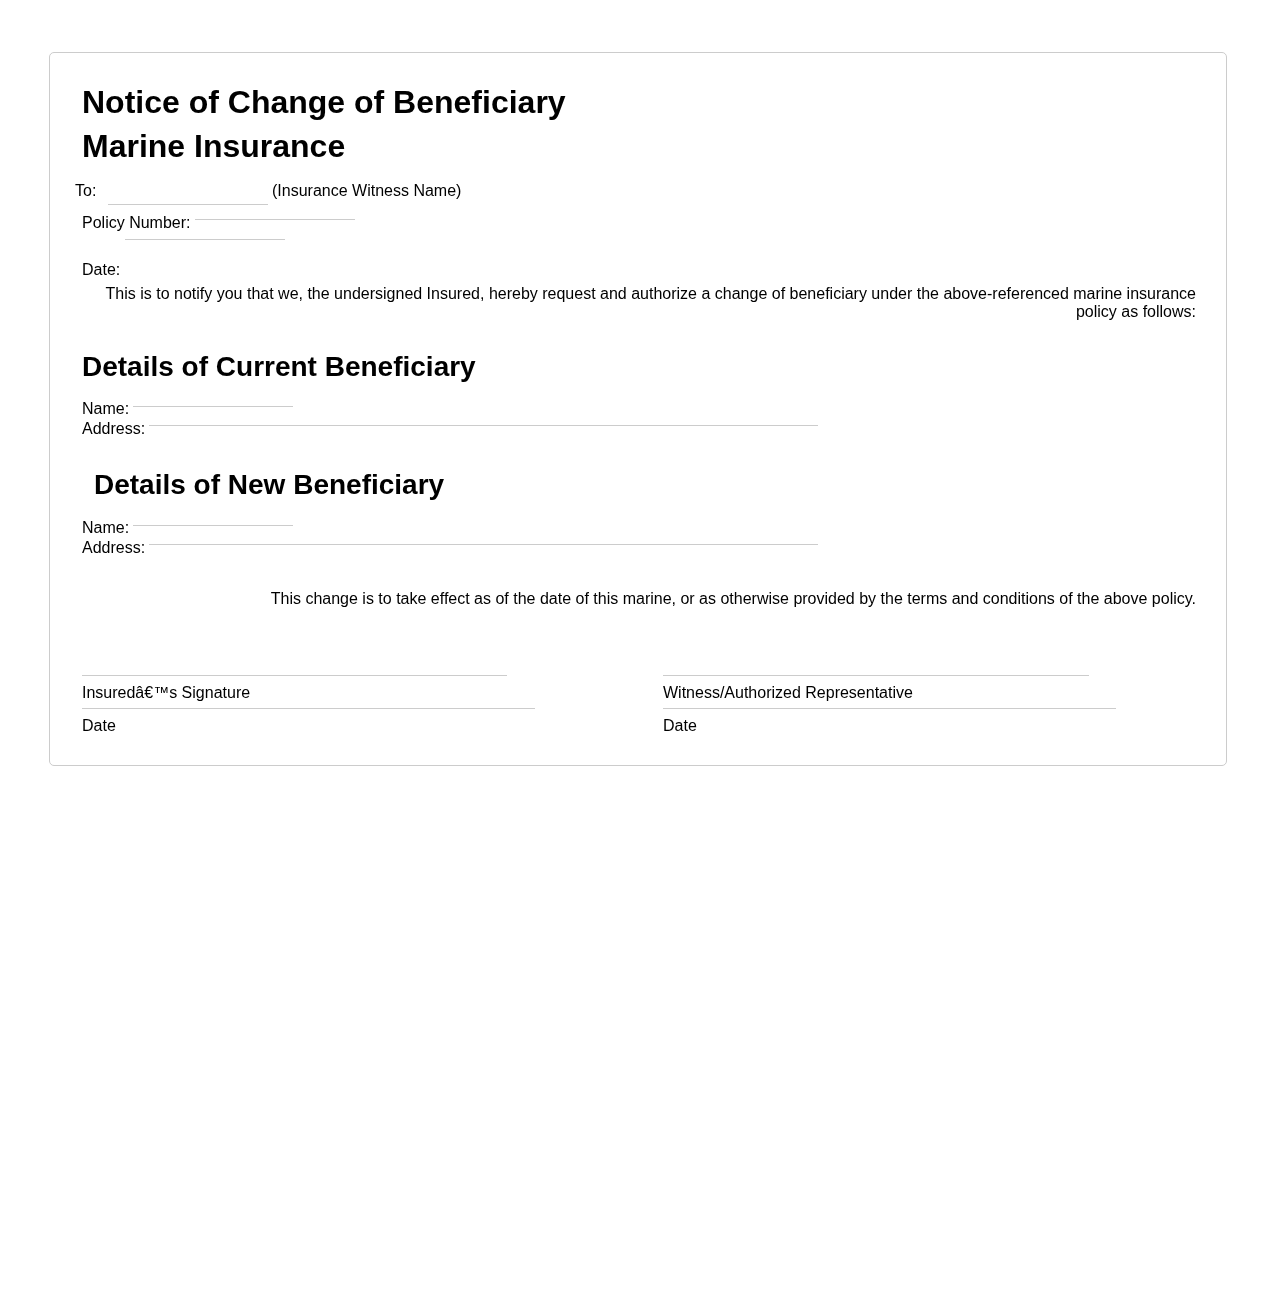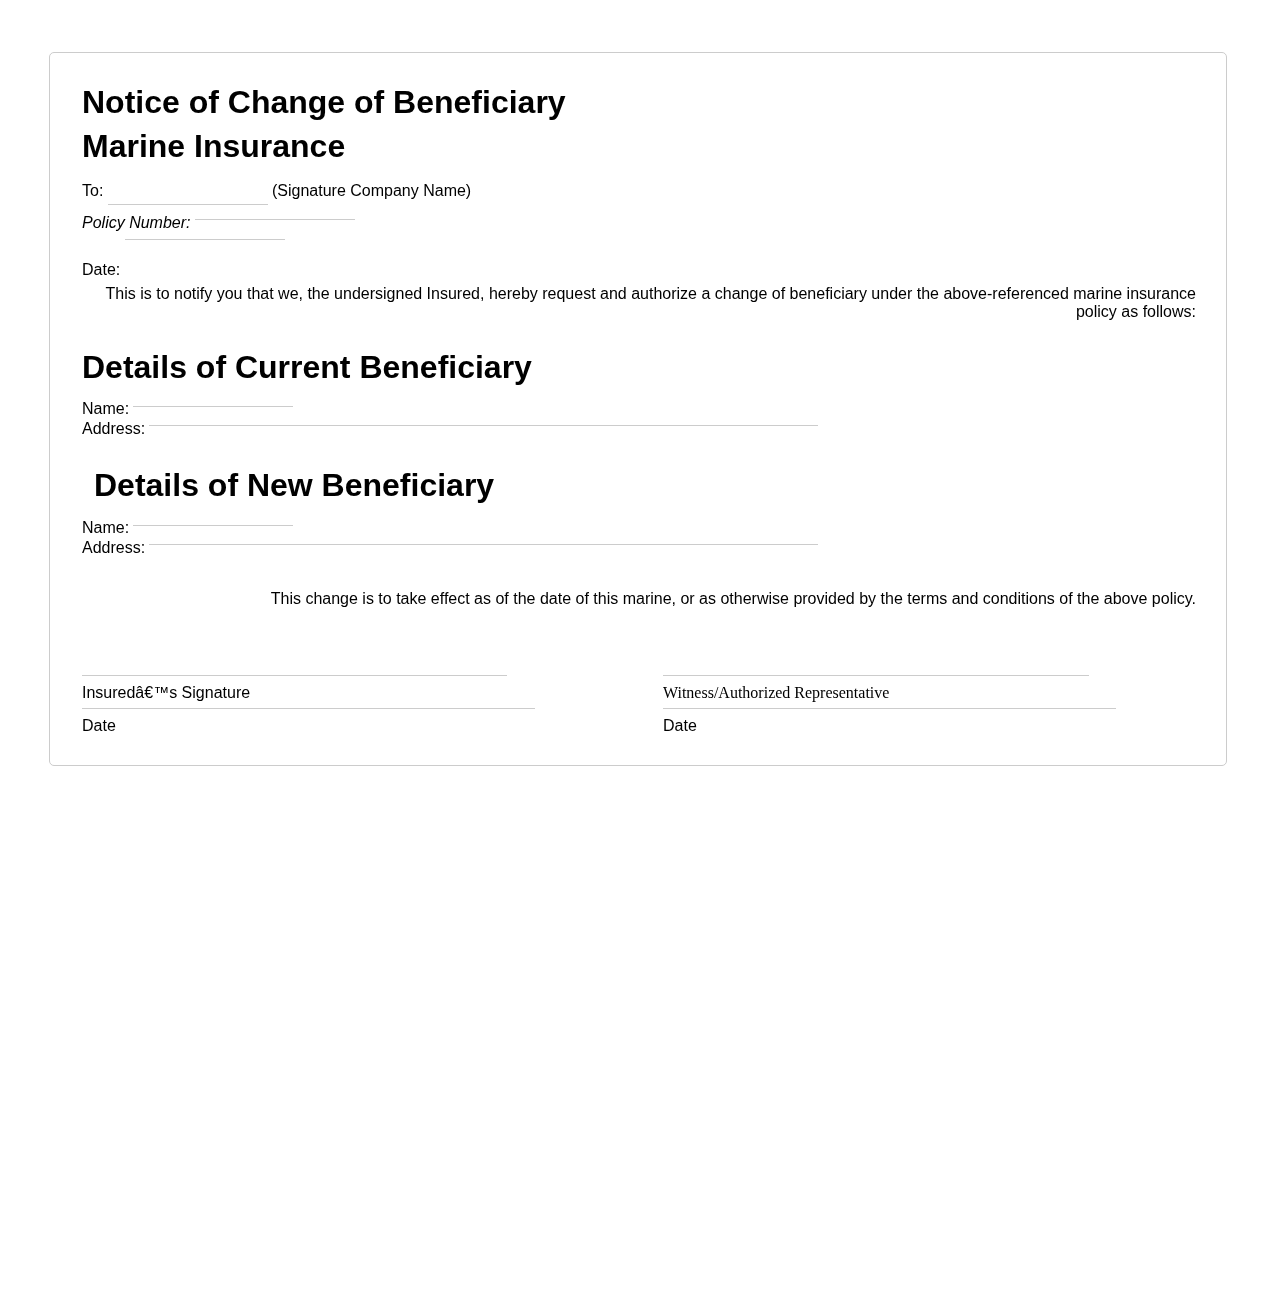--- a/index.html
+++ b/index.html
@@ -12,38 +12,38 @@
     .card {
       position: absolute;
       left: 49px; top: 52px;
       width: 1178px; height: 714px;
       border: 1px solid #cccccc;
       border-radius: 5px;
       box-sizing: border-box;
     }
     .abs { position: absolute; white-space: nowrap; }
     .title { font-size: 32px; font-weight: bold; line-height: 37px; }
-    .h2 { font-size: 32px; font-weight: bold; line-height: 28px; }
+    .h2 { font-size: 28px; font-weight: bold; line-height: 28px; }
     .txt { font-size: 16px; line-height: 18px; }
     .line { position: absolute; height: 0; border-top: 1px solid #cccccc; }
     .para { position: absolute; white-space: normal; font-size: 16px; line-height: 18px; text-align: right; }
   </style>
 </head>
 <body>
 
 <div class="card"></div>
 
 <div class="abs title" style="left:82px; top:84px;">Notice of Change of Beneficiary</div>
 <div class="abs title" style="left:82px; top:128px;">Marine Insurance</div>
 
-<div class="abs txt" style="left:82px; top:182px;text-align:center;">To:</div>
+<div class="abs txt" style="left:75px; top:182px;text-align:center;">To:</div>
 <div class="abs txt" style="left:108px; top:182px; width:160px; height:22px; border-bottom:1px solid #cccccc;"></div>
-<div class="abs txt" style="left:272px; top:182px;">(Signature Company Name)</div>
+<div class="abs txt" style="left:272px; top:182px;">(Insurance Witness Name)</div>
 
-<div class="abs txt" style="left:82px; top:214px;font-style:italic;">Policy Number:</div>
+<div class="abs txt" style="left:82px; top:214px;">Policy Number:</div>
 <div class="line" style="left:195px; top:219px; width:160px;"></div>
 
 <div class="abs txt" style="left:82px; top:233px;margin-top:28px;">Date:</div>
 <div class="line" style="left:125px; top:239px; width:160px;"></div>
 
 <div class="para" style="left:82px; top:285px; width:1114px;">This is to notify you that we, the undersigned Insured, hereby request and authorize a change of beneficiary under the above-referenced marine insurance policy as follows:</div>
 
 <div class="abs h2" style="left:82px; top:353px;">Details of Current Beneficiary</div>
 <div class="abs txt" style="left:82px; top:400px;">Name:</div>
 <div class="line" style="left:133px; top:406px; width:160px;"></div>
@@ -57,15 +57,15 @@
 <div class="line" style="left:149px; top:544px; width:669px;"></div>
 
 <div class="para" style="left:82px; top:590px; width:1114px;">This change is to take effect as of the date of this marine, or as otherwise provided by the terms and conditions of the above policy.</div>
 
 <div class="line" style="left:82px; top:675px; width:425px;"></div>
 <div class="abs txt" style="left:82px; top:684px;">Insuredâ€™s Signature</div>
 <div class="line" style="left:82px; top:708px; width:453px;"></div>
 <div class="abs txt" style="left:82px; top:717px;">Date</div>
 
 <div class="line" style="left:663px; top:675px; width:426px;"></div>
-<div class="abs txt" style="left:663px; top:684px;font-family:Liberation Serif, serif;">Witness/Authorized Representative</div>
+<div class="abs txt" style="left:663px; top:684px;">Witness/Authorized Representative</div>
 <div class="line" style="left:663px; top:708px; width:453px;"></div>
 <div class="abs txt" style="left:663px; top:717px;">Date</div>
 
 </body></html>

